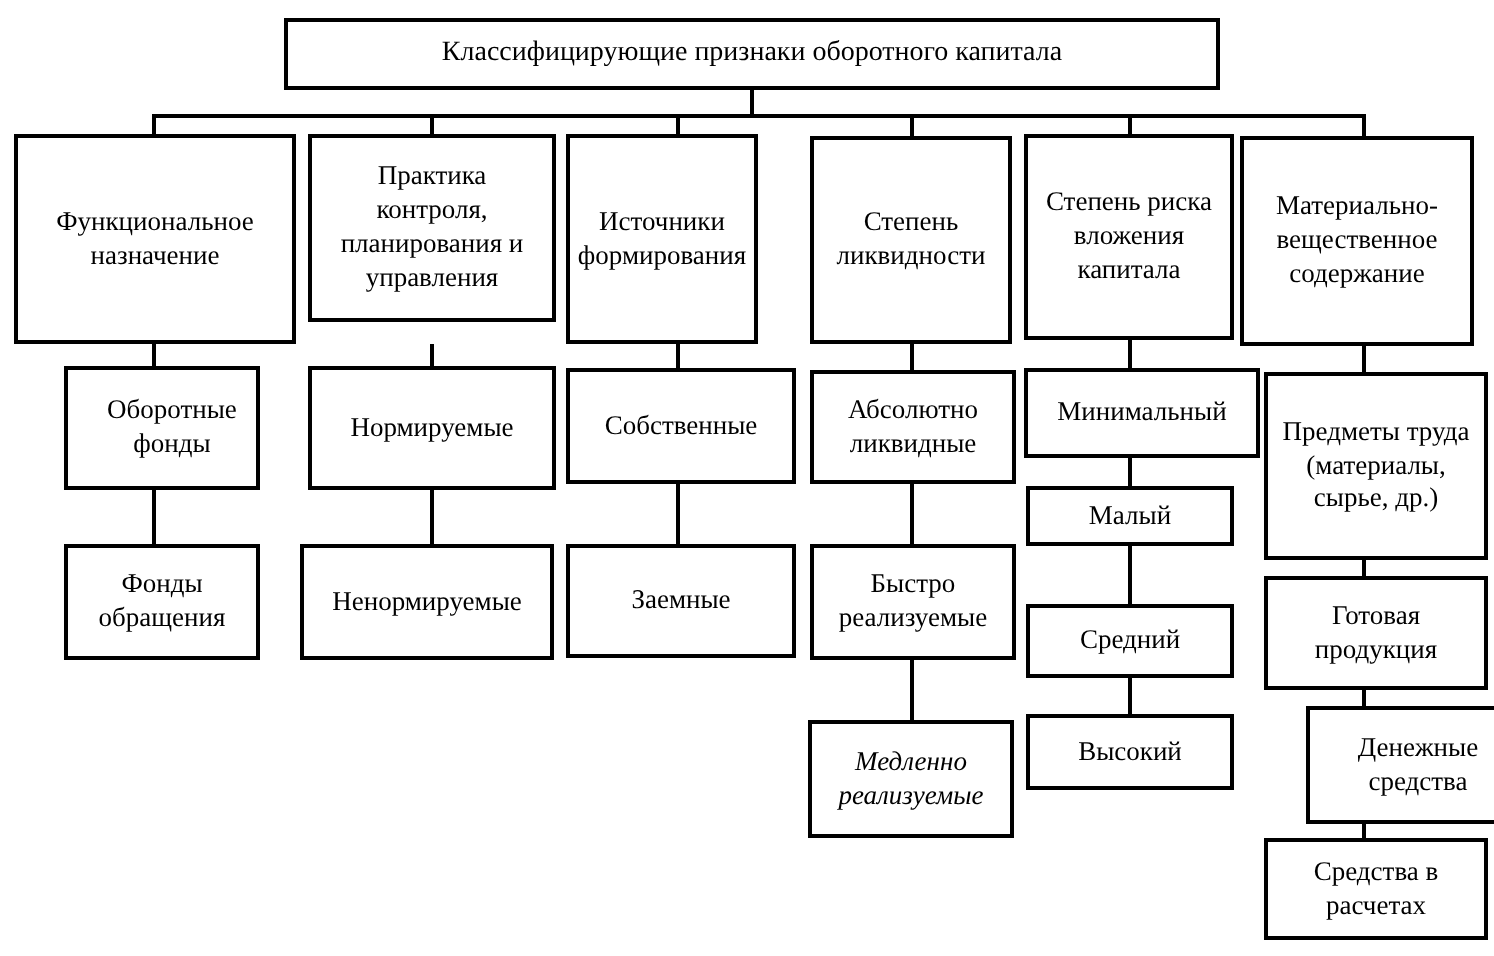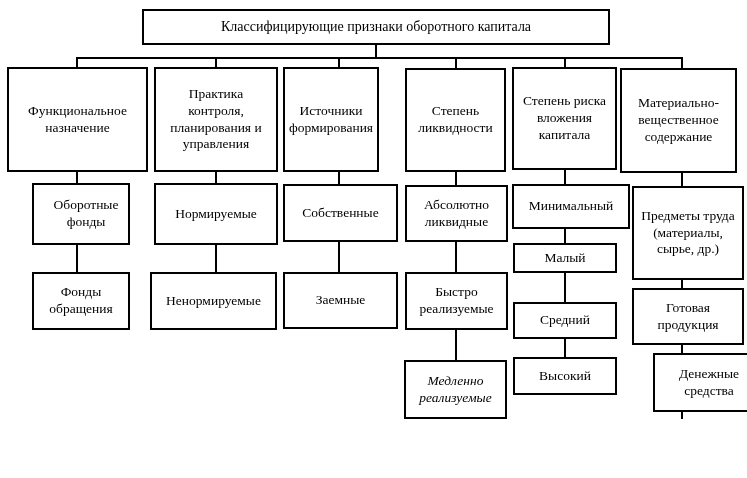--- a/index.html
+++ b/index.html
@@ -62,21 +62,21 @@
   <div class="line" style="left:564px; top:170px; width:2px; height:14px;"></div>
   <div class="line" style="left:564px; top:228px; width:2px; height:15px;"></div>
   <div class="line" style="left:564px; top:273px; width:2px; height:29px;"></div>
   <div class="line" style="left:564px; top:339px; width:2px; height:18px;"></div>
   <div class="line" style="left:681px; top:173px; width:2px; height:13px;"></div>
   <div class="line" style="left:681px; top:280px; width:2px; height:8px;"></div>
   <div class="line" style="left:681px; top:345px; width:2px; height:8px;"></div>
   <div class="line" style="left:681px; top:412px; width:2px; height:7px;"></div>
 
   <div class="box" style="left:7px; top:67px; width:141px; height:105px;">Функциональное назначение</div>
-  <div class="box" style="left:154px; top:67px; width:124px; height:105px; padding:4px 10px;">Практика контроля, планирования и управления</div>
+  <div class="box" style="left:154px; top:67px; width:124px; height:94px; padding:4px 10px;">Практика контроля, планирования и управления</div>
   <div class="box" style="left:283px; top:67px; width:96px; height:105px; padding:0 1px;">Источники формирования</div>
   <div class="box" style="left:405px; top:68px; width:101px; height:104px;">Степень ликвидности</div>
   <div class="box" style="left:512px; top:67px; width:105px; height:103px; padding:0 8px;">Степень риска вложения капитала</div>
   <div class="box" style="left:620px; top:68px; width:117px; height:105px;">Материально-вещественное содержание</div>
 
   <div class="box" style="left:32px; top:183px; width:98px; height:62px;padding-left:12px;">Оборотные фонды</div>
   <div class="box" style="left:32px; top:272px; width:98px; height:58px;">Фонды обращения</div>
 
   <div class="box" style="left:150px; top:272px; width:127px; height:58px;">Ненормируемые</div>
   <div class="box" style="left:154px; top:183px; width:124px; height:62px;">Нормируемые</div>
@@ -89,14 +89,15 @@
   <div class="box" style="left:404px; top:360px; width:103px; height:59px;font-style:italic;">Медленно реализуемые</div>
 
   <div class="box" style="left:512px; top:184px; width:118px; height:45px;">Минимальный</div>
   <div class="box" style="left:513px; top:243px; width:104px; height:30px;">Малый</div>
   <div class="box" style="left:513px; top:302px; width:104px; height:37px;">Средний</div>
   <div class="box" style="left:513px; top:357px; width:104px; height:38px;">Высокий</div>
 
   <div class="box" style="left:632px; top:186px; width:112px; height:94px;">Предметы труда (мате­риалы, сырье, др.)</div>
   <div class="box" style="left:632px; top:288px; width:112px; height:57px;">Готовая продукция</div>
   <div class="box" style="left:653px; top:353px; width:112px; height:59px;">Денежные средства</div>
+  <div class="box" style="left:632px; top:419px; width:112px; height:51px;">Средства в расчетах</div>
 
 </div>
 
 </body></html>

